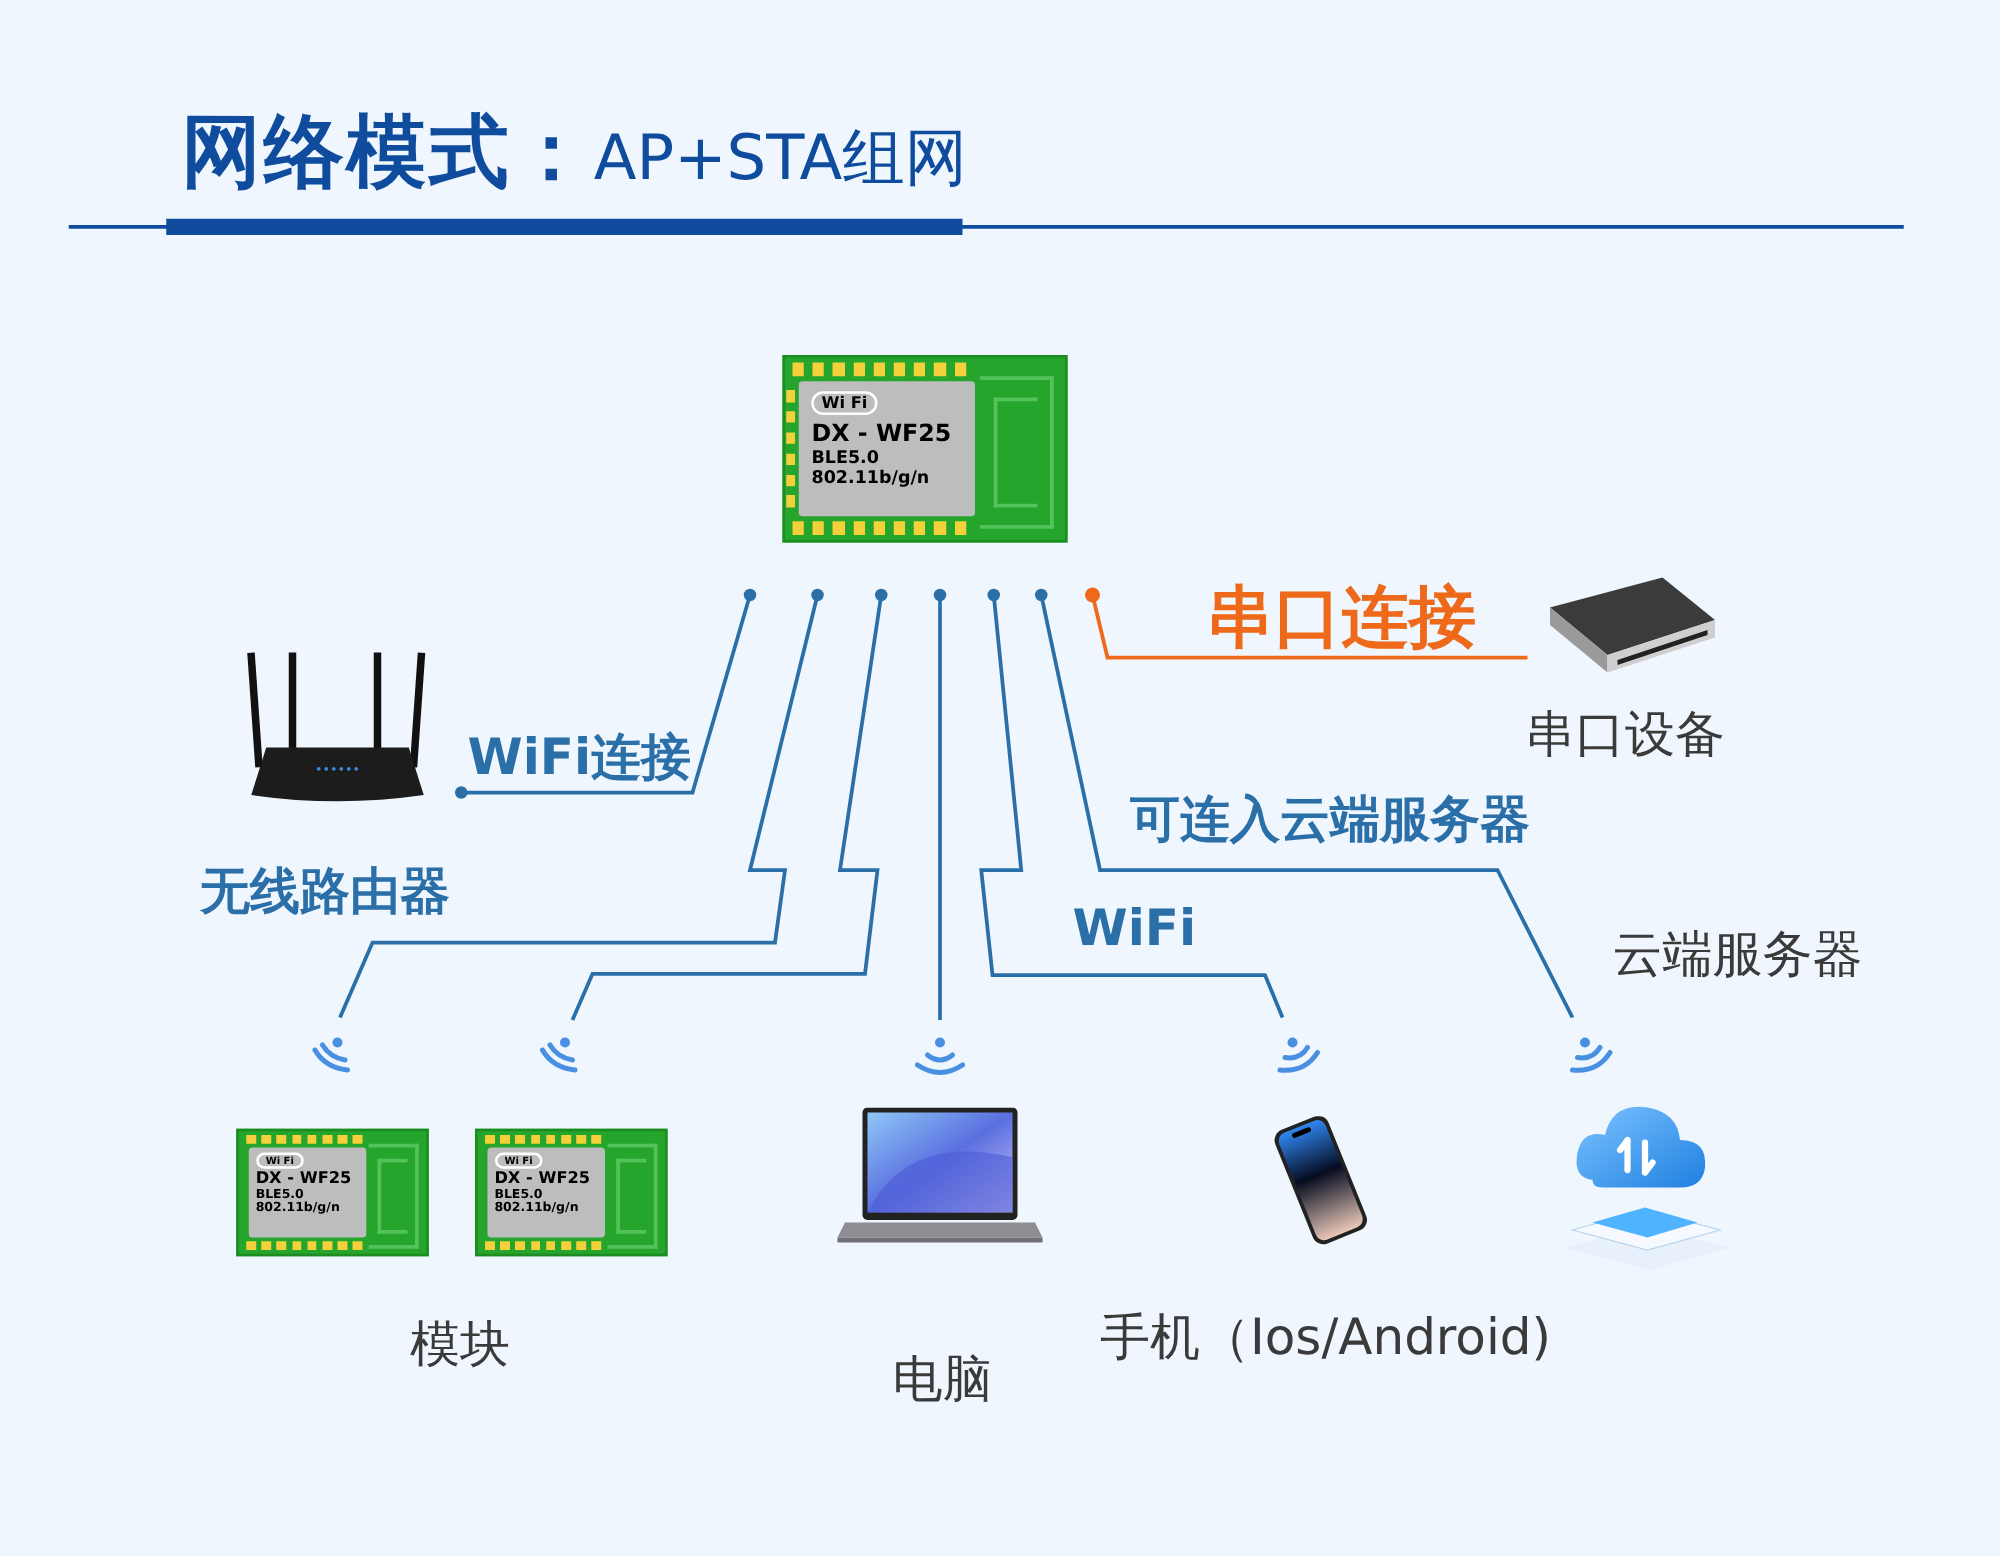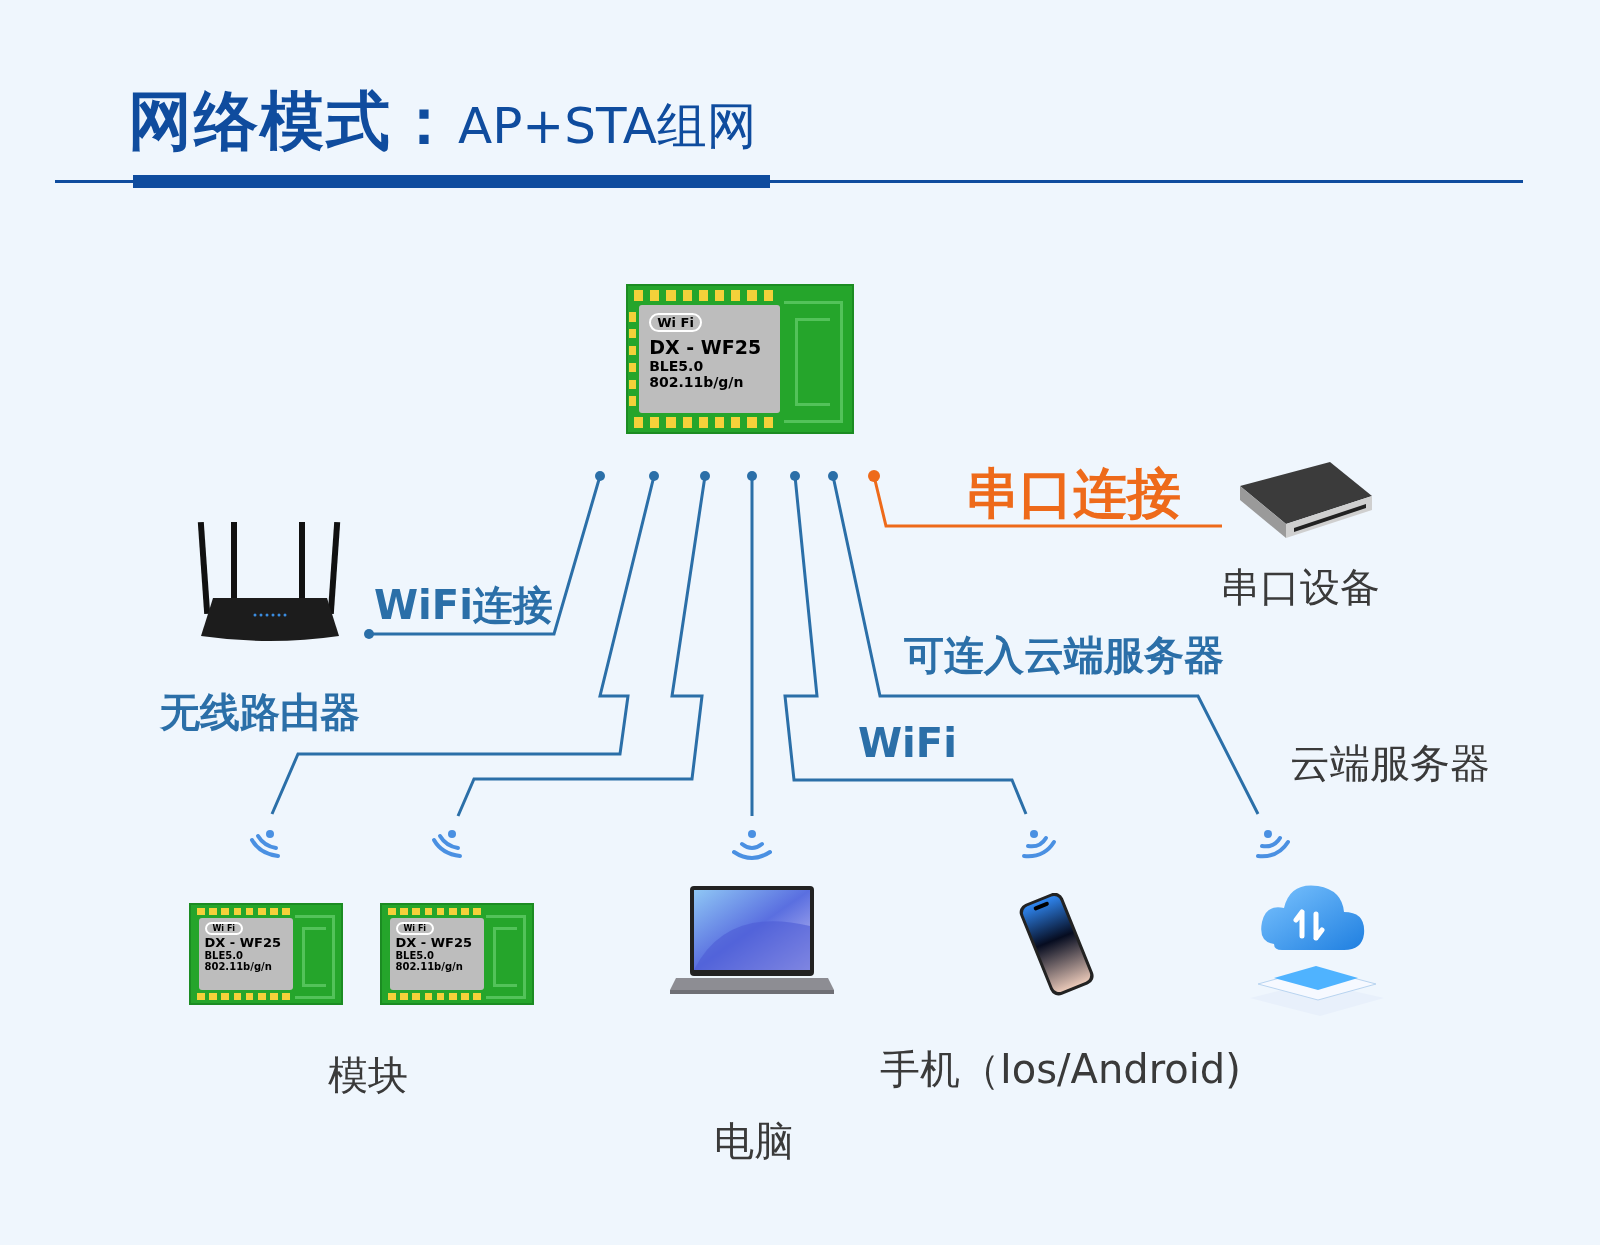--- a/index.html
+++ b/index.html
@@ -1,20 +1,20 @@
 <!DOCTYPE html>
 <html><head>
 <meta charset="utf-8">
 <style>
   html, body { margin:0; padding:0; }
   body { width:1600px; height:1245px; background:#eff6fd; position:relative; overflow:hidden;
          font-family:"DejaVu Sans","Liberation Sans",sans-serif; }
   .abs { position:absolute; }
   .title { left:128px; top:78px; color:#0f4c9e; font-weight:bold; white-space:nowrap; }
-  .title .cn { font-size:64px; letter-spacing:2px; }
+  .title .cn { font-size:64px; letter-spacing:2px;margin-left:17px; }
   .title .en { font-size:50px; font-weight:normal; }
   .rule-thin { left:55px; top:180px; width:1468px; height:3px; background:#0f4c9e; }
   .rule-thick { left:133px; top:175px; width:637px; height:13px; background:#0f4c9e; }
   svg.wires { position:absolute; left:0; top:0; }
   .lbl-blue { color:#2b6fa8; font-size:40px; font-weight:bold; white-space:nowrap; }
   .lbl-orange { color:#ee6a1a; font-size:54px; font-weight:bold; white-space:nowrap; }
   .lbl-gray { color:#3a3a3a; font-size:40px; white-space:nowrap; }
   
   .chip { background:#25a52b; border:2px solid #1b8c22; position:absolute; }
   .chip .pads-top, .chip .pads-bot { position:absolute; left:6px; height:7%; display:flex; gap:5%; width:62%; }
@@ -269,14 +269,14 @@
       </linearGradient>
     </defs>
   <path d="M6 126 L70 110 L140 126 L76 144 Z" fill="#e8f0fb"></path>
   <path d="M14 112 L72 96 L132 112 L74 128 Z" fill="#f6f9ff" stroke="#b8d4f0"></path>
   <path d="M30 106 L72 94 L114 106 L74 118 Z" fill="#4fb3ff"></path>
   <path d="M30 72 Q14 70 18 50 Q22 32 40 36 Q46 10 74 14 Q98 18 100 40 Q122 40 120 62 Q118 78 100 78 L38 78 Q30 78 30 72Z" fill="url(#cl)"></path>
   <path d="M58 40 L58 64 M58 40 L52 48 M72 66 L72 42 M72 66 L78 58" stroke="#fff" stroke-width="5" stroke-linecap="round" fill="none"></path>
 </svg>
 
 <div class="abs lbl-gray" style="left:328px;top:1048px;">模块</div>
-<div class="abs lbl-gray" style="left:714px;top:1114px;">电脑</div>
+<div class="abs lbl-gray" style="left:714px;top:1076px;">电脑</div>
 <div class="abs lbl-gray" style="left:880px;top:1042px;">手机（Ios/Android)</div>
 
 </body></html>

